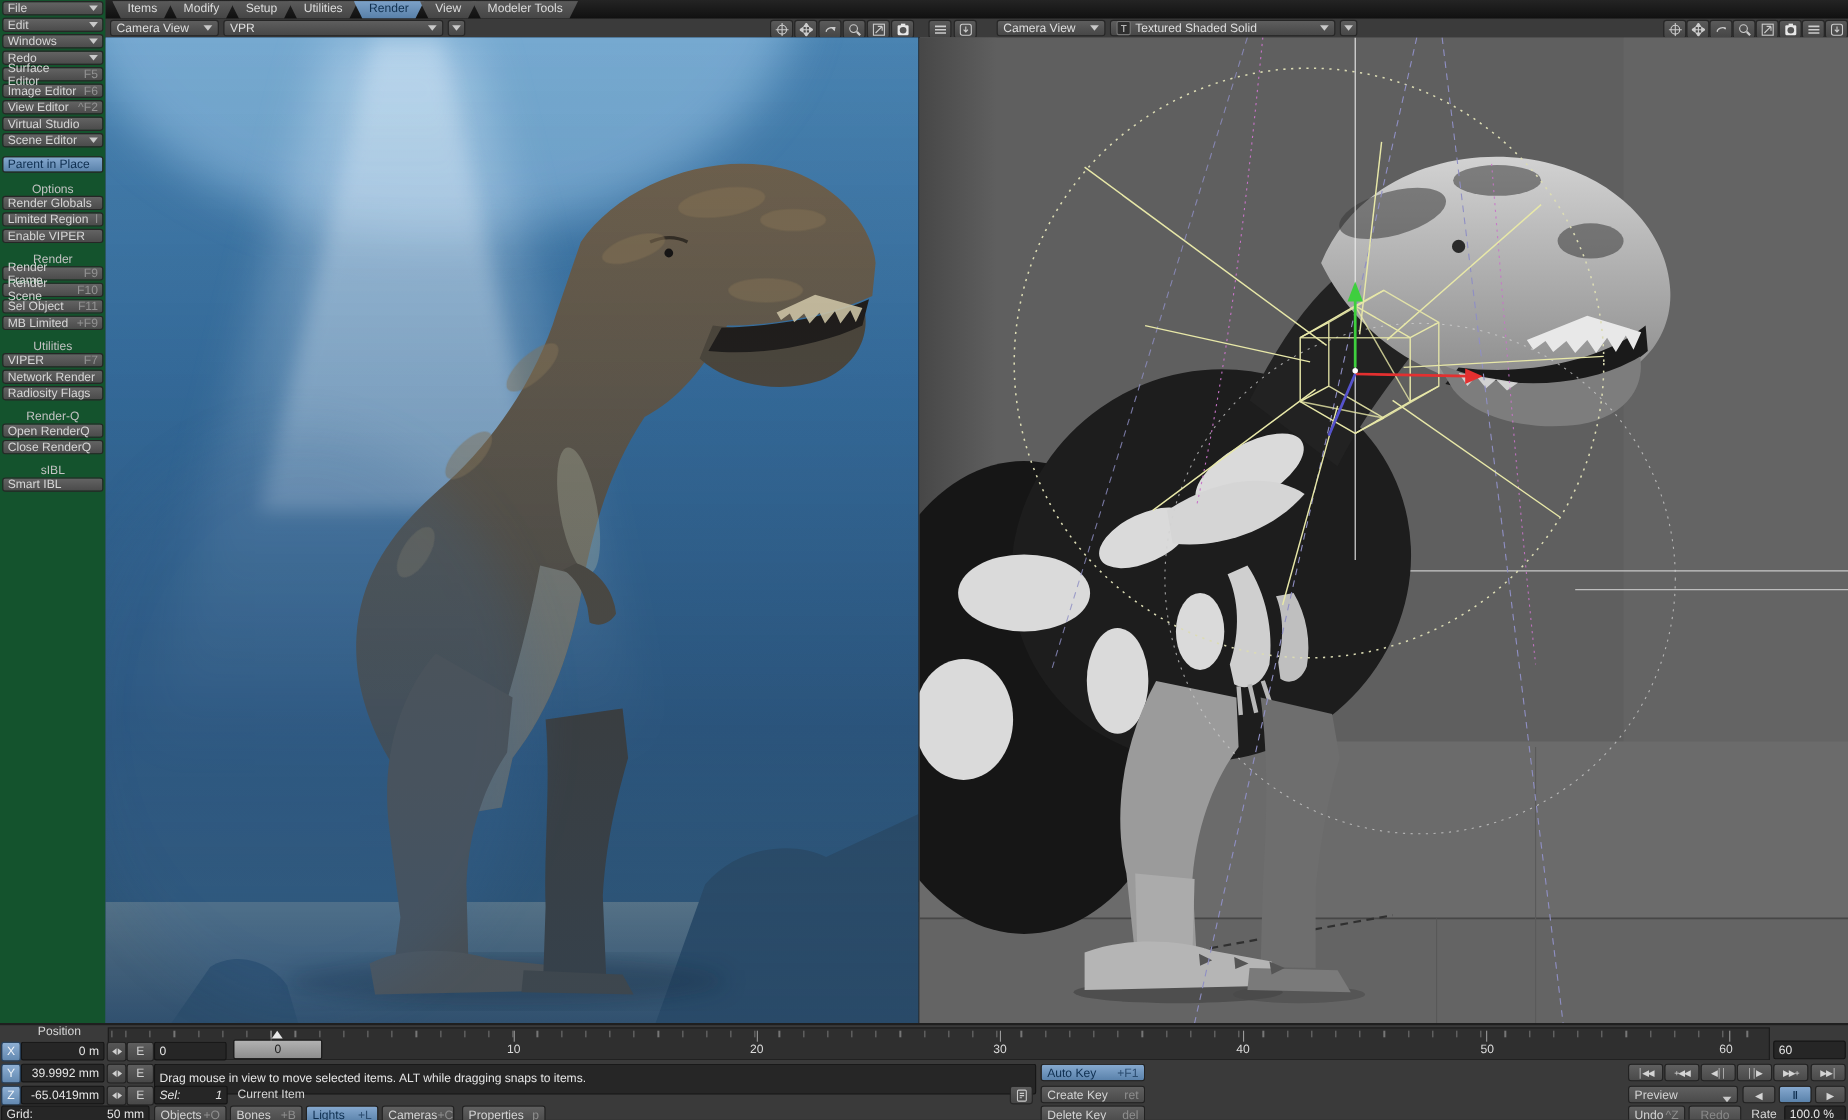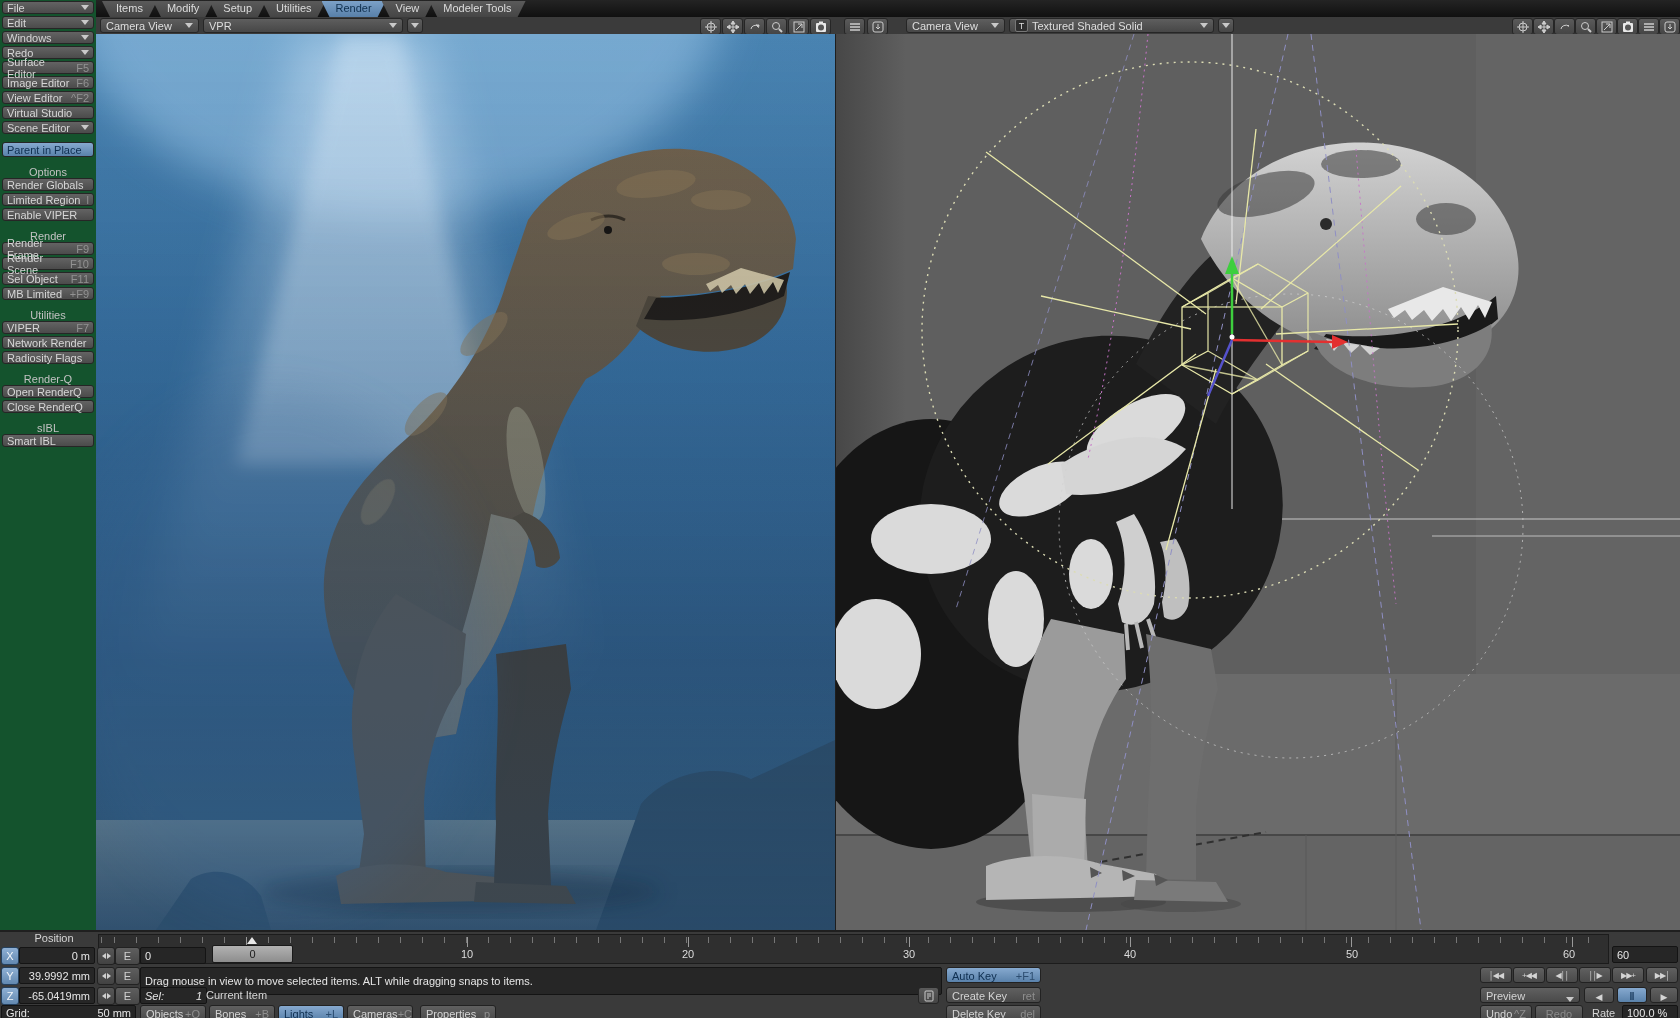--- a/index.html
+++ b/index.html
@@ -529,21 +529,21 @@
     <div class="nudge" style="left:97px;top:55px;">
         <span class="tri-l"></span>
         <span class="tri-r"></span>
       </div>
     <div class="ebtn" style="left:115px;top:55px;">E</div>
 
     <div class="field abs" style="left:140px;top:55px;width:67px;height:17px;font-style:italic;">
       <span>Sel:</span>
         <span style="margin-left:auto">1</span>
       </div>
-    <div class="txtlabel" style="left:206px;top:55px;width:66px;">Current Item</div>
+    <div class="txtlabel" style="left:216px;top:55px;width:66px;">Current Item</div>
     <div class="navicon" style="left:918px;top:55px;">
         <svg width="12" height="12">
           <rect x="2" y="1" width="8" height="10" rx="1" fill="none" stroke="#ccc"></rect>
           <path d="M4 4h4M4 6h4M4 8h2" stroke="#ccc"></path>
         </svg>
       </div>
 
     <div class="field abs" style="left:1px;top:73px;width:135px;height:16px;">
       <span>Grid:</span>
         <span style="margin-left:auto">50 mm</span>

